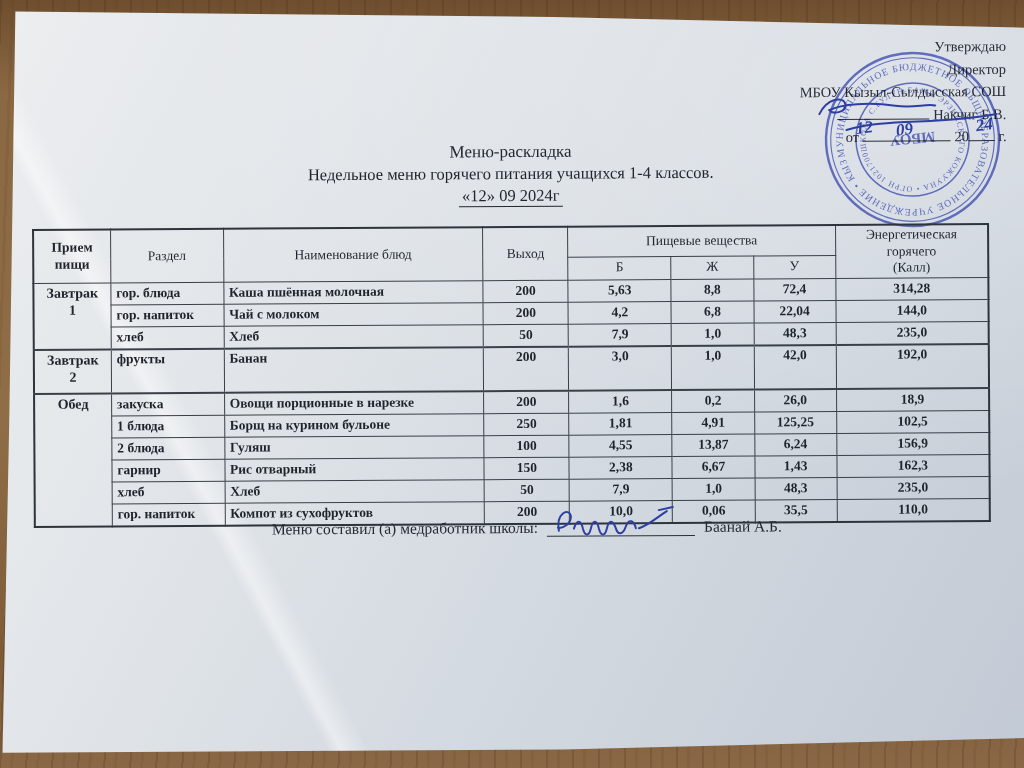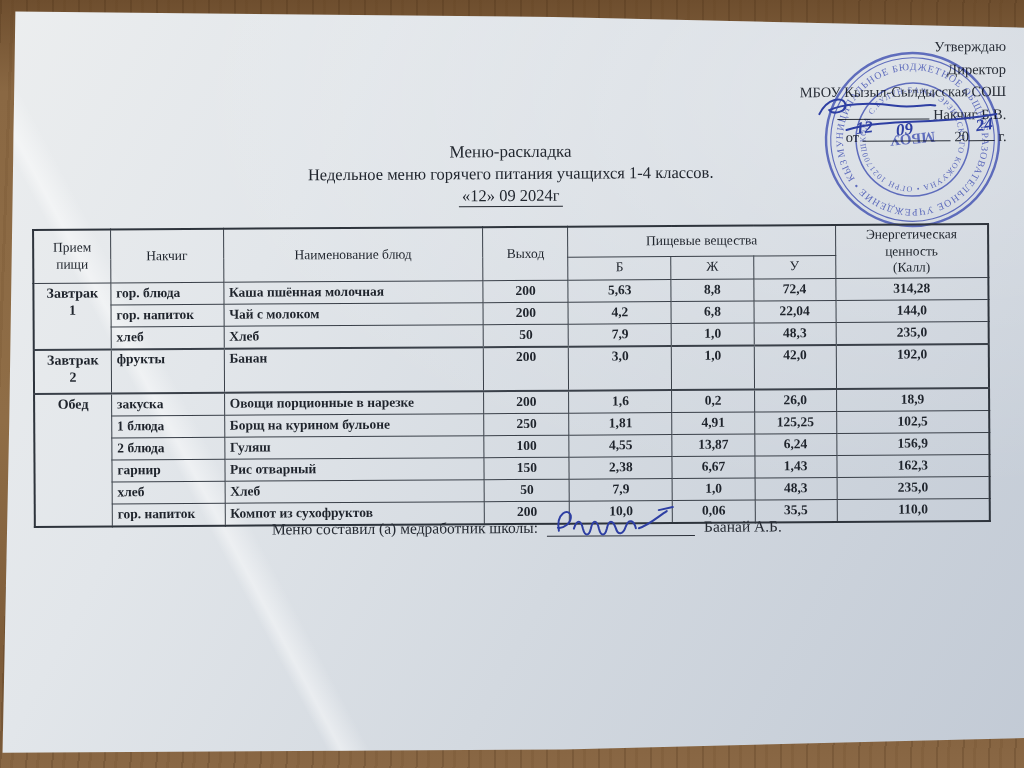--- a/index.html
+++ b/index.html
@@ -149,27 +149,27 @@
         <col style="width:11.8%">
         <col style="width:27.2%">
         <col style="width:8.9%">
       <col style="width:10.8%">
         <col style="width:8.6%">
         <col style="width:8.6%">
         <col style="width:16%">
     </colgroup>
     <thead>
       <tr class="h1">
-        <th rowspan="2" style="font-weight:normal">Прием пищи</th>
-        <th rowspan="2">Накчиг</th>
+        <th rowspan="2" style="font-weight:bold">Прием пищи</th>
+        <th rowspan="2">Раздел</th>
         <th rowspan="2">Наименование блюд</th>
         <th rowspan="2">Выход</th>
         <th colspan="3">Пищевые вещества</th>
         <th rowspan="2">
-          <span style="display:block">Энергетическая ценность</span>
+          <span style="display:block">Энергетическая горячего</span>
           <span style="display:block">(Калл)</span>
         </th>
       </tr>
       <tr class="h2">
         <th>Б</th>
         <th>Ж</th>
         <th>У</th>
       </tr>
     </thead>
     <tbody>

